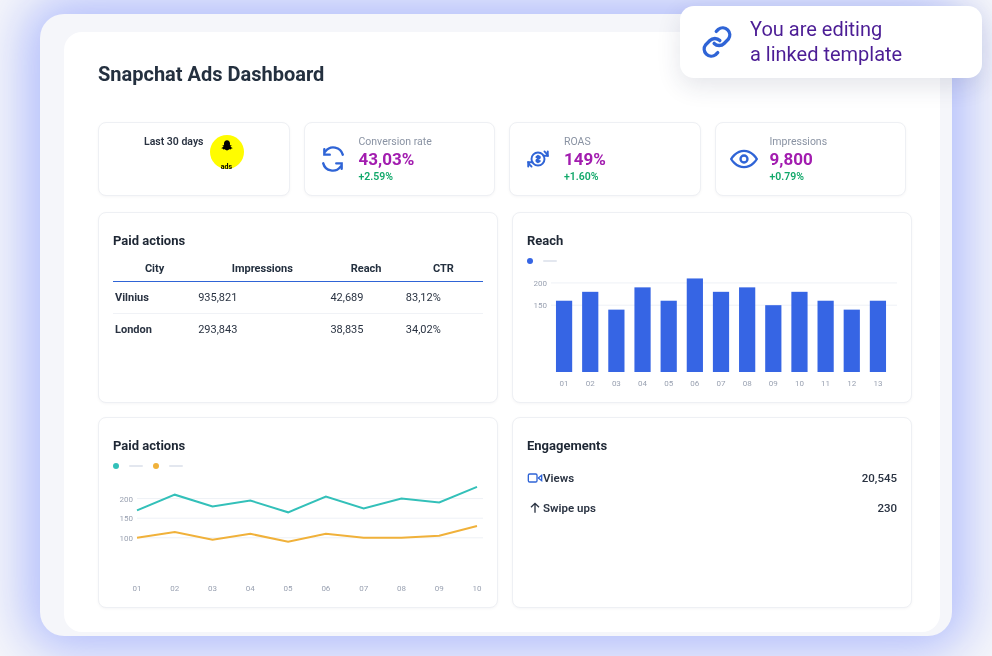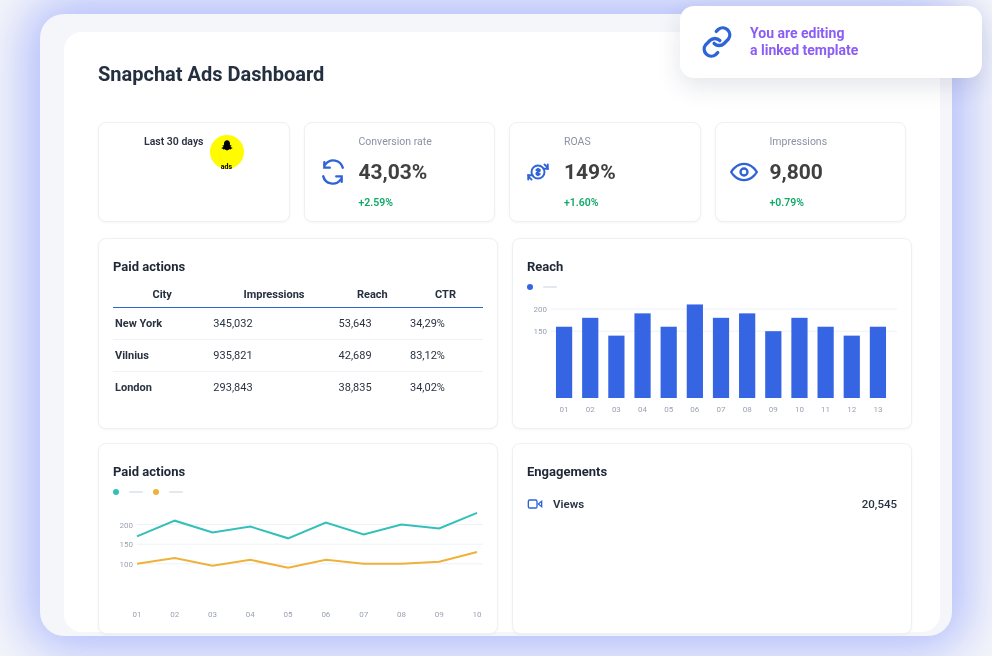--- a/index.html
+++ b/index.html
@@ -38,42 +38,42 @@
     background: #fff;
     border-radius: 14px;
     box-shadow: 0 8px 24px rgba(30,40,80,0.12);
     display: flex;
     align-items: center;
     gap: 16px;
     padding: 0 20px;
     z-index: 5;
   }
   .banner svg { flex: 0 0 auto; }
-  .banner-text { font-size: 14px; font-weight: 700; color: #8b5cf6; line-height: 1.25; }
+  .banner-text { font-size: 20px; font-weight: 400; color: #4c1d95; line-height: 1.25; }
   .title { font-size: 20px; font-weight: 700; color: #24303f; margin-bottom: 36px; }
 
   .kpi-row { display: flex; gap: 14px; margin-bottom: 16px; }
   .card {
     background: #fff;
     border: 1px solid #eef0f4;
     border-radius: 8px;
     box-shadow: 0 1px 3px rgba(20,30,50,0.04);
   }
   .kpi {
     flex: 1 1 0;
     display: flex;
     align-items: center;
     padding: 12px 14px;
     gap: 12px;
     min-height: 72px;
   }
   .kpi-icon { width: 28px; height: 28px; display:flex; align-items:center; justify-content:center; }
-  .kpi-body { display:flex; flex-direction:column; gap:12px; }
+  .kpi-body { display:flex; flex-direction:column; gap:1px; }
   .kpi-label { font-size: 10.5px; color: #8a93a3; }
-  .kpi-value { font-size: 21px; font-weight: 700; color: #404040; }
+  .kpi-value { font-size: 17px; font-weight: 700; color: #a21caf; }
   .kpi-delta { font-size: 10.5px; font-weight: 600; color: #11a86a; }
   .period-card { flex-direction: row; align-items: flex-start; justify-content:center; gap:6px; }
   .period-label { font-size: 10.5px; font-weight:600; color:#2a3342; }
   .snap-badge {
     width: 34px; height: 34px; background: #fffc00; border-radius: 50%;
     display:flex; flex-direction:column; align-items:center; justify-content:center;
     position: relative;
   }
   .snap-badge svg { position:absolute; top:3px; }
   .snap-badge span { position:absolute; bottom:-2px; font-size:7px; font-weight:700; color:#000; }
@@ -87,21 +87,21 @@
   tbody td { padding: 9px 2px; color:#2a3342; border-bottom:1px solid #f0f2f6; }
   tbody tr:last-child td { border-bottom:none;margin-top:36px; }
   tbody td:first-child { font-weight:700; }
 
   .legend { display:flex; gap:10px; align-items:center; margin-bottom:4px; }
   .dot { width:6px; height:6px; border-radius:50%; }
   .dash { width:14px; height:2px; border-radius:1px; }
   .tick-label { font-size:8px; fill:#9aa2b2; }
 
   .eng-list { display:flex; flex-direction:column; }
-  .eng-row { display:flex; align-items:center; gap:10px; padding:7px 0; font-size:11.5px; color:#2a3342; }
+  .eng-row { display:flex; align-items:center; gap:0; padding:7px 0; font-size:11.5px; color:#2a3342; }
   .eng-row .name { font-weight:600; flex:0 0 auto; }
   .eng-row .val { margin-left:auto; font-weight:500; color:#2a3342; }
   .eng-icon { width:16px; height:16px; display:flex; align-items:center; justify-content:center; color:#2f64d6; }
 </style>
 </head>
 <body>
 
 <div class="glow"></div>
 
 <div class="panel">
@@ -175,26 +175,20 @@
       <table>
         <thead>
             <tr id="pat-head">
               <th>City</th>
               <th>Impressions</th>
               <th>Reach</th>
               <th>CTR</th>
             </tr>
           </thead>
         <tbody id="pat-body">
-            <tr>
-              <td>New York</td>
-              <td>345,032</td>
-              <td>53,643</td>
-              <td>34,29%</td>
-            </tr>
             <tr>
               <td>Vilnius</td>
               <td>935,821</td>
               <td>42,689</td>
               <td>83,12%</td>
             </tr>
             <tr>
               <td>London</td>
               <td>293,843</td>
               <td>38,835</td>
@@ -280,20 +274,29 @@
           <div class="eng-row">
             <span class="eng-icon">
               <svg width="16" height="16" viewBox="0 0 24 24" fill="none" stroke="#2f64d6" stroke-width="2">
                 <rect x="2" y="6" width="13" height="12" rx="2"></rect>
                 <path d="M22 8l-5 4 5 4z"></path>
               </svg>
             </span>
             <span class="name">Views</span>
             <span class="val">20,545</span>
           </div>
+          <div class="eng-row">
+            <span class="eng-icon">
+              <svg width="16" height="16" viewBox="0 0 24 24" fill="none" stroke="#2a3342" stroke-width="2">
+                <path d="M12 19V5M6 11l6-6 6 6"></path>
+              </svg>
+            </span>
+            <span class="name">Swipe ups</span>
+            <span class="val">230</span>
+          </div>
         </div>
     </div>
   </div>
 
 </div>
 
 <div class="banner">
   <svg width="34" height="34" viewBox="0 0 24 24" fill="none" stroke="#2f64d6" stroke-width="2.4" stroke-linecap="round">
     <path d="M10 13a5 5 0 0 0 7 0l3-3a5 5 0 0 0-7-7l-1.5 1.5"></path>
     <path d="M14 11a5 5 0 0 0-7 0l-3 3a5 5 0 0 0 7 7l1.5-1.5"></path>

